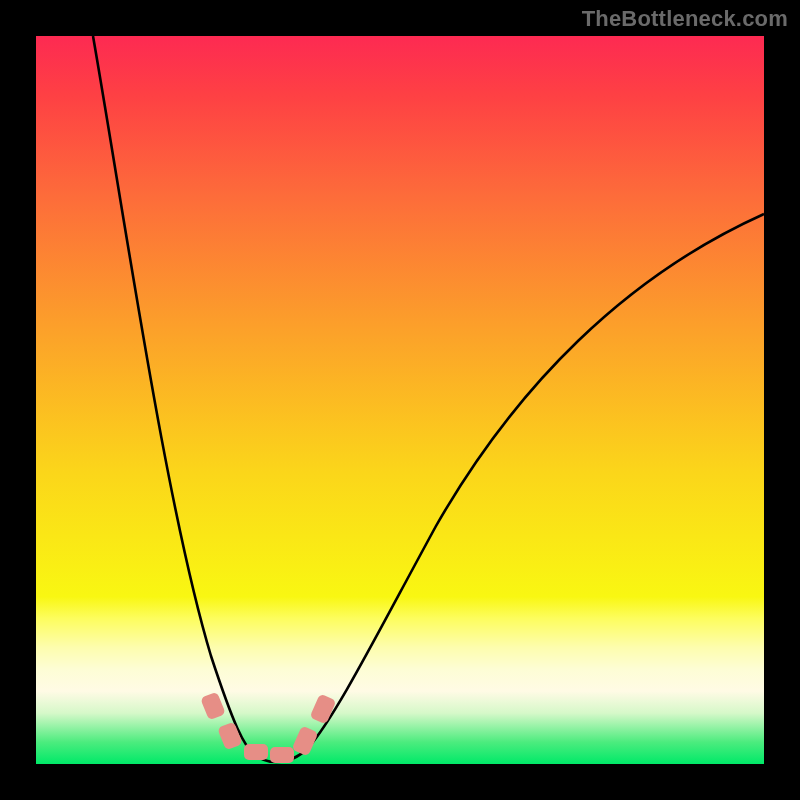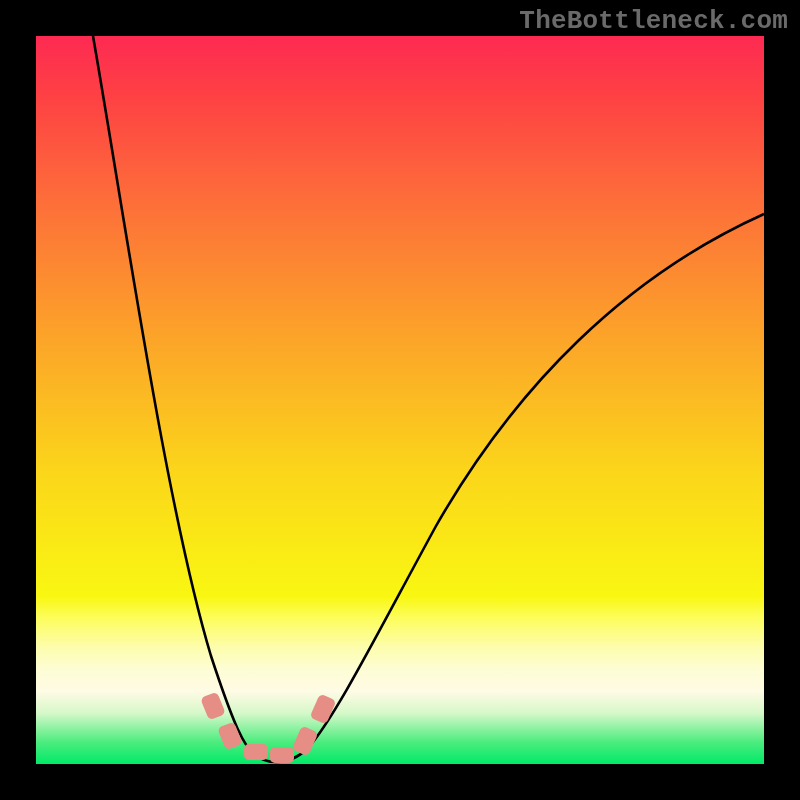--- a/index.html
+++ b/index.html
@@ -28,22 +28,22 @@
       #fdfdd5 87%,
       #fffbe5 90%,
       #d6f8c9 93%,
       #4cec7e 97%,
       #00e968 100%);
   }
   .watermark {
     position: absolute;
     top: 6px;
     right: 12px;
-    font-family: Liberation Mono, monospace;
-    font-size: 26px;
+    font-family: Liberation Sans, sans-serif;
+    font-size: 22px;
     font-weight: 600;
     color: #6a6a6a;
     letter-spacing: 0.2px;
   }
   svg.curve {
     position: absolute;
     left: 0;
     top: 0;
     width: 728px;
     height: 728px;

